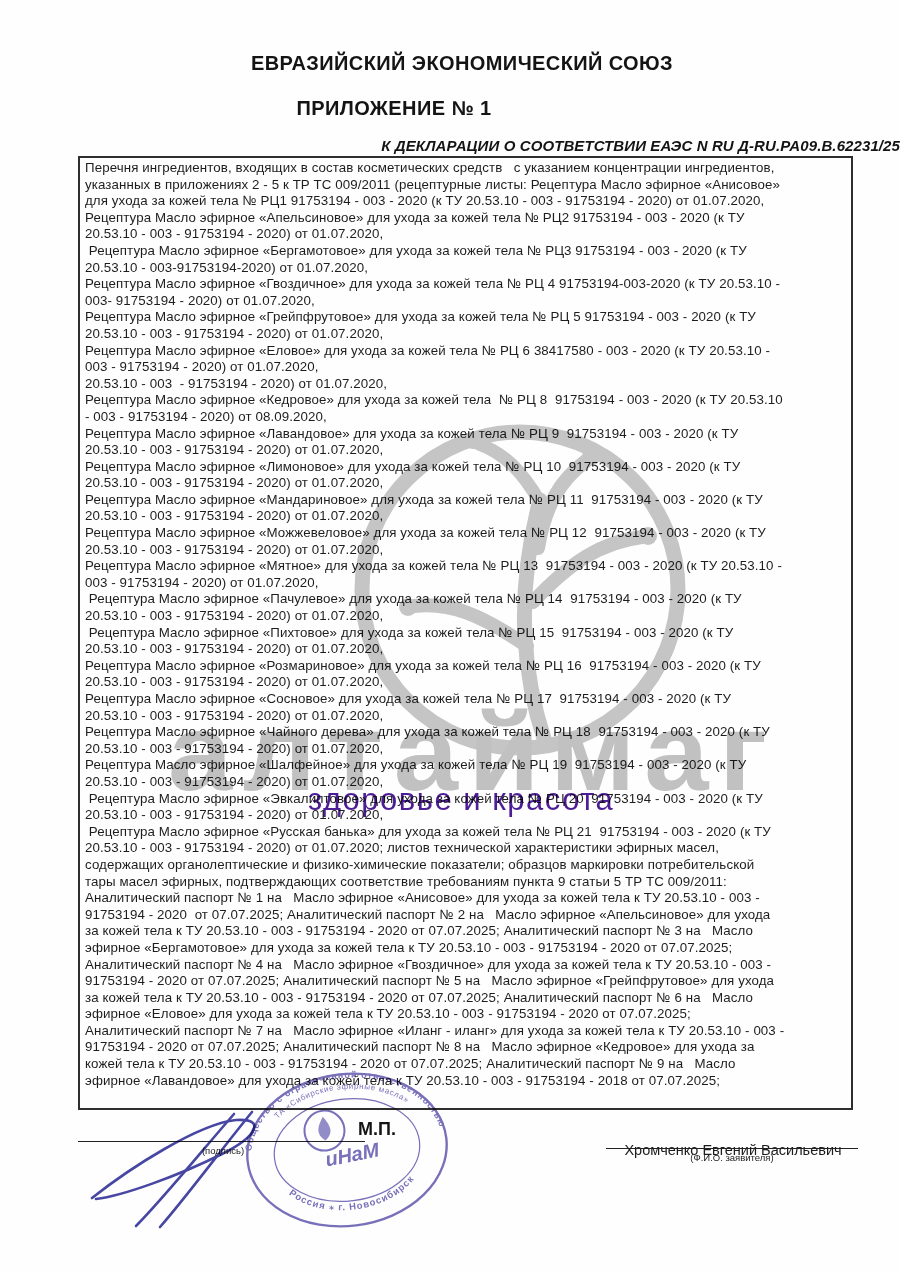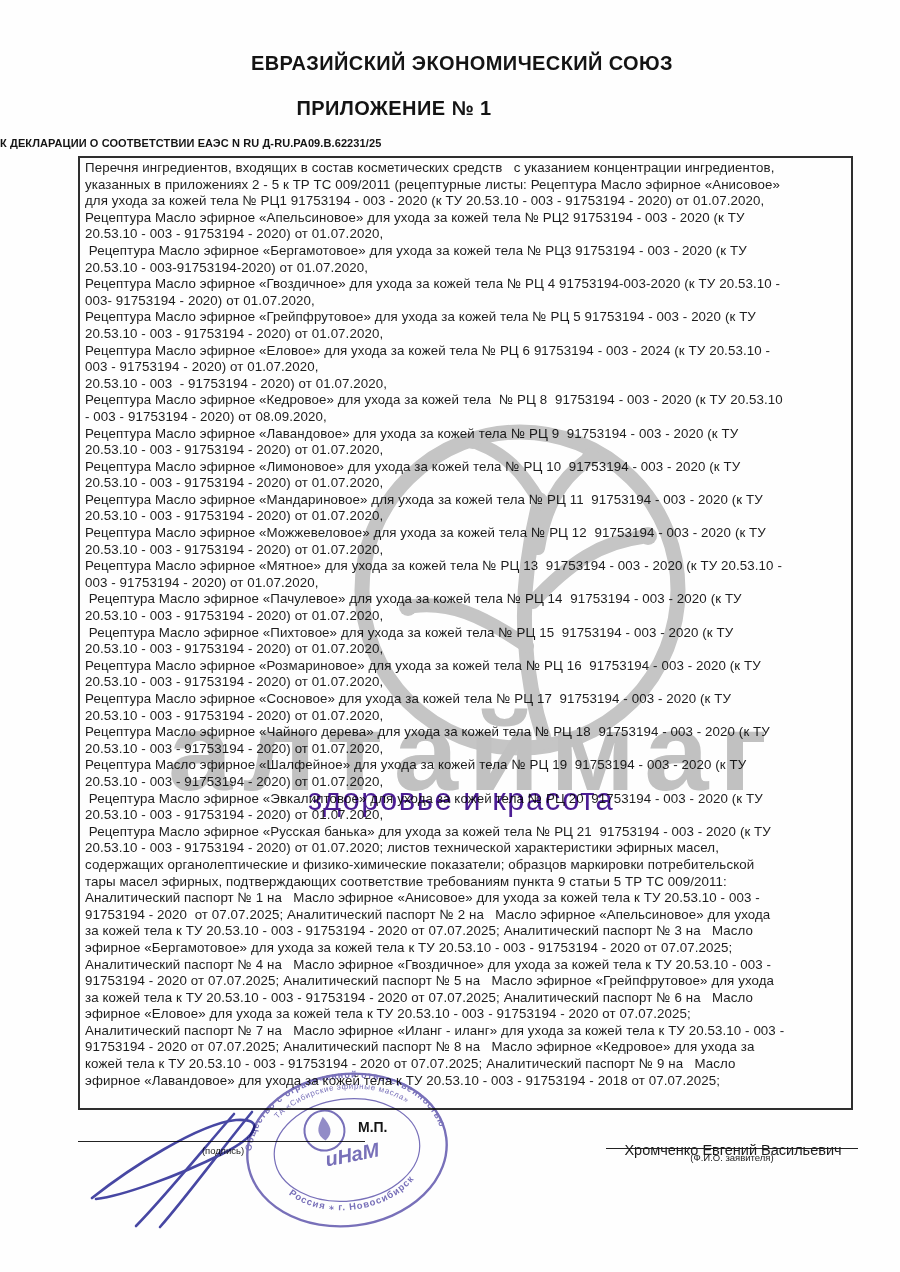--- a/index.html
+++ b/index.html
@@ -5,42 +5,42 @@
   html,body{margin:0;padding:0;}
   body{width:900px;height:1272px;background:#ffffff;position:relative;overflow:hidden;
        font-family:"Liberation Sans","DejaVu Sans",sans-serif;}
   .page{position:absolute;inset:0;background:#fefefe;}
 
   
   .h-union{position:absolute;top:52px;left:12px;width:900px;text-align:center;
            font-size:20px;font-weight:700;color:#141414;letter-spacing:.4px;}
   .h-appendix{position:absolute;top:97px;left:0;width:788px;text-align:center;
            font-size:20px;font-weight:700;color:#141414;letter-spacing:.4px;}
-  .h-decl{position:absolute;top:137px;left:0;width:900px;text-align:left;
-           font-size:11px;font-weight:700;color:#141414;letter-spacing:.1px;}
+  .h-decl{position:absolute;top:137px;left:0;width:900px;text-align:right;
+           font-size:15px;font-weight:700;color:#141414;letter-spacing:.1px;font-style:italic;}
 
   
   .doc-box{position:absolute;left:78px;top:156px;width:775px;height:954px;
            border:2px solid #2e2e2e;box-sizing:border-box;
            padding:2px 10px 0 5px;overflow:hidden;}
   .doc-box .line{white-space:pre;font-size:13.3px;line-height:16.6px;
            color:#1d1d1d;letter-spacing:.1px;}
 
   
   .wm-layer{position:absolute;inset:0;pointer-events:none;mix-blend-mode:multiply;}
   .wm-brand{position:absolute;left:168px;top:688px;font-size:110px;font-weight:700;
             color:#c2c2c2;letter-spacing:10px;transform:scaleX(1.05);transform-origin:left;}
   .wm-tagline{position:absolute;left:308px;top:782px;font-size:31px;font-weight:400;
             color:#4c1d95;letter-spacing:1.5px;}
 
   
   .sig-line{position:absolute;left:78px;top:1141px;width:287px;border-top:1.6px solid #222;}
   .sig-caption{position:absolute;left:168px;top:1145px;width:110px;text-align:center;
             font-size:9.5px;color:#222;}
-  .mp-label{position:absolute;left:358px;top:1119px;font-size:14px;font-weight:700;color:#141414;}
+  .mp-label{position:absolute;left:358px;top:1119px;font-size:18px;font-weight:700;color:#141414;}
   .app-name{position:absolute;left:608px;top:1124px;width:250px;text-align:center;
             font-size:14.5px;color:#1c1c1c;margin-top:18px;}
   .app-line{position:absolute;left:606px;top:1148px;width:252px;border-top:1.6px solid #222;}
   .app-caption{position:absolute;left:606px;top:1152px;width:252px;text-align:center;
             font-size:9.5px;color:#222;}
 
   .ink{position:absolute;left:0;top:0;pointer-events:none;mix-blend-mode:multiply;}
 </style>
 </head>
 <body>
@@ -56,21 +56,21 @@
       <div class="line">указанных в приложениях 2 - 5 к ТР ТС 009/2011 (рецептурные листы: Рецептура Масло эфирное «Анисовое»</div>
       <div class="line">для ухода за кожей тела № РЦ1 91753194 - 003 - 2020 (к ТУ 20.53.10 - 003 - 91753194 - 2020) от 01.07.2020,</div>
       <div class="line">Рецептура Масло эфирное «Апельсиновое» для ухода за кожей тела № РЦ2 91753194 - 003 - 2020 (к ТУ</div>
       <div class="line">20.53.10 - 003 - 91753194 - 2020) от 01.07.2020,</div>
       <div class="line"> Рецептура Масло эфирное «Бергамотовое» для ухода за кожей тела № РЦ3 91753194 - 003 - 2020 (к ТУ</div>
       <div class="line">20.53.10 - 003-91753194-2020) от 01.07.2020,</div>
       <div class="line">Рецептура Масло эфирное «Гвоздичное» для ухода за кожей тела № РЦ 4 91753194-003-2020 (к ТУ 20.53.10 -</div>
       <div class="line">003- 91753194 - 2020) от 01.07.2020,</div>
       <div class="line">Рецептура Масло эфирное «Грейпфрутовое» для ухода за кожей тела № РЦ 5 91753194 - 003 - 2020 (к ТУ</div>
       <div class="line">20.53.10 - 003 - 91753194 - 2020) от 01.07.2020,</div>
-      <div class="line">Рецептура Масло эфирное «Еловое» для ухода за кожей тела № РЦ 6 91753194 - 003 - 2024 (к ТУ 20.53.10 -</div>
+      <div class="line">Рецептура Масло эфирное «Еловое» для ухода за кожей тела № РЦ 6 38417580 - 003 - 2020 (к ТУ 20.53.10 -</div>
       <div class="line">003 - 91753194 - 2020) от 01.07.2020,</div>
       <div class="line">20.53.10 - 003  - 91753194 - 2020) от 01.07.2020,</div>
       <div class="line">Рецептура Масло эфирное «Кедровое» для ухода за кожей тела  № РЦ 8  91753194 - 003 - 2020 (к ТУ 20.53.10</div>
       <div class="line">- 003 - 91753194 - 2020) от 08.09.2020,</div>
       <div class="line">Рецептура Масло эфирное «Лавандовое» для ухода за кожей тела № РЦ 9  91753194 - 003 - 2020 (к ТУ</div>
       <div class="line">20.53.10 - 003 - 91753194 - 2020) от 01.07.2020,</div>
       <div class="line">Рецептура Масло эфирное «Лимоновое» для ухода за кожей тела № РЦ 10  91753194 - 003 - 2020 (к ТУ</div>
       <div class="line">20.53.10 - 003 - 91753194 - 2020) от 01.07.2020,</div>
       <div class="line">Рецептура Масло эфирное «Мандариновое» для ухода за кожей тела № РЦ 11  91753194 - 003 - 2020 (к ТУ</div>
       <div class="line">20.53.10 - 003 - 91753194 - 2020) от 01.07.2020,</div>

